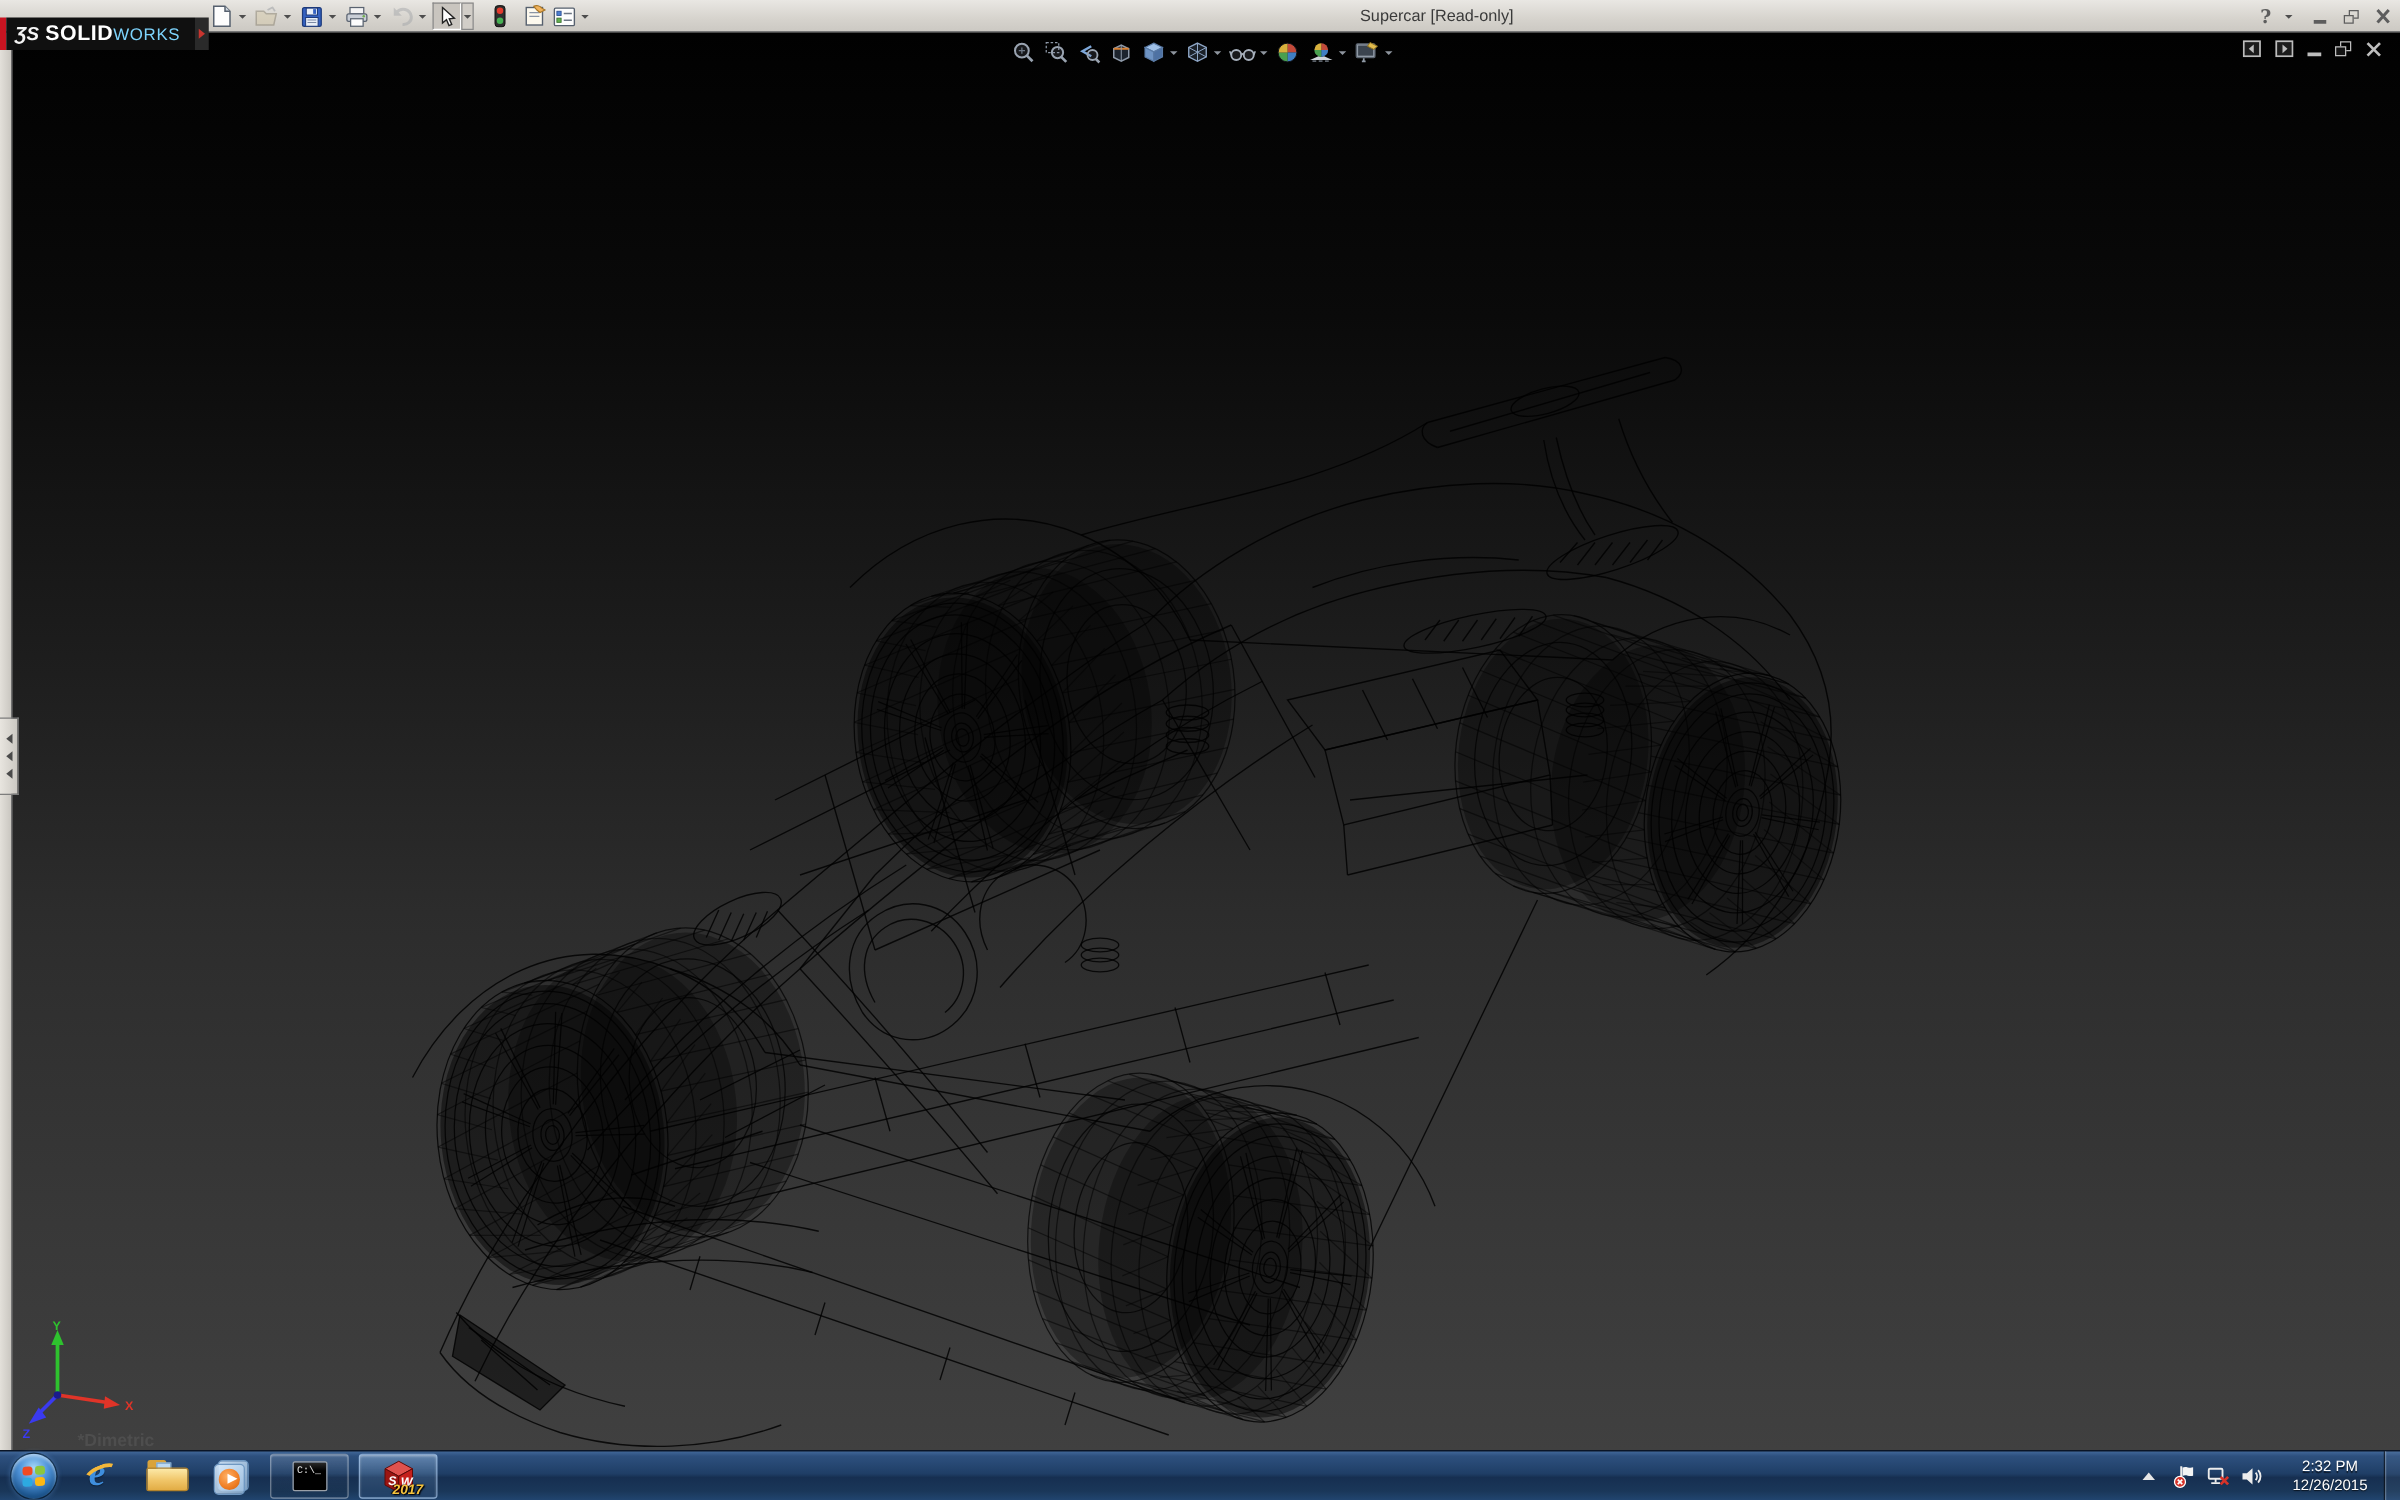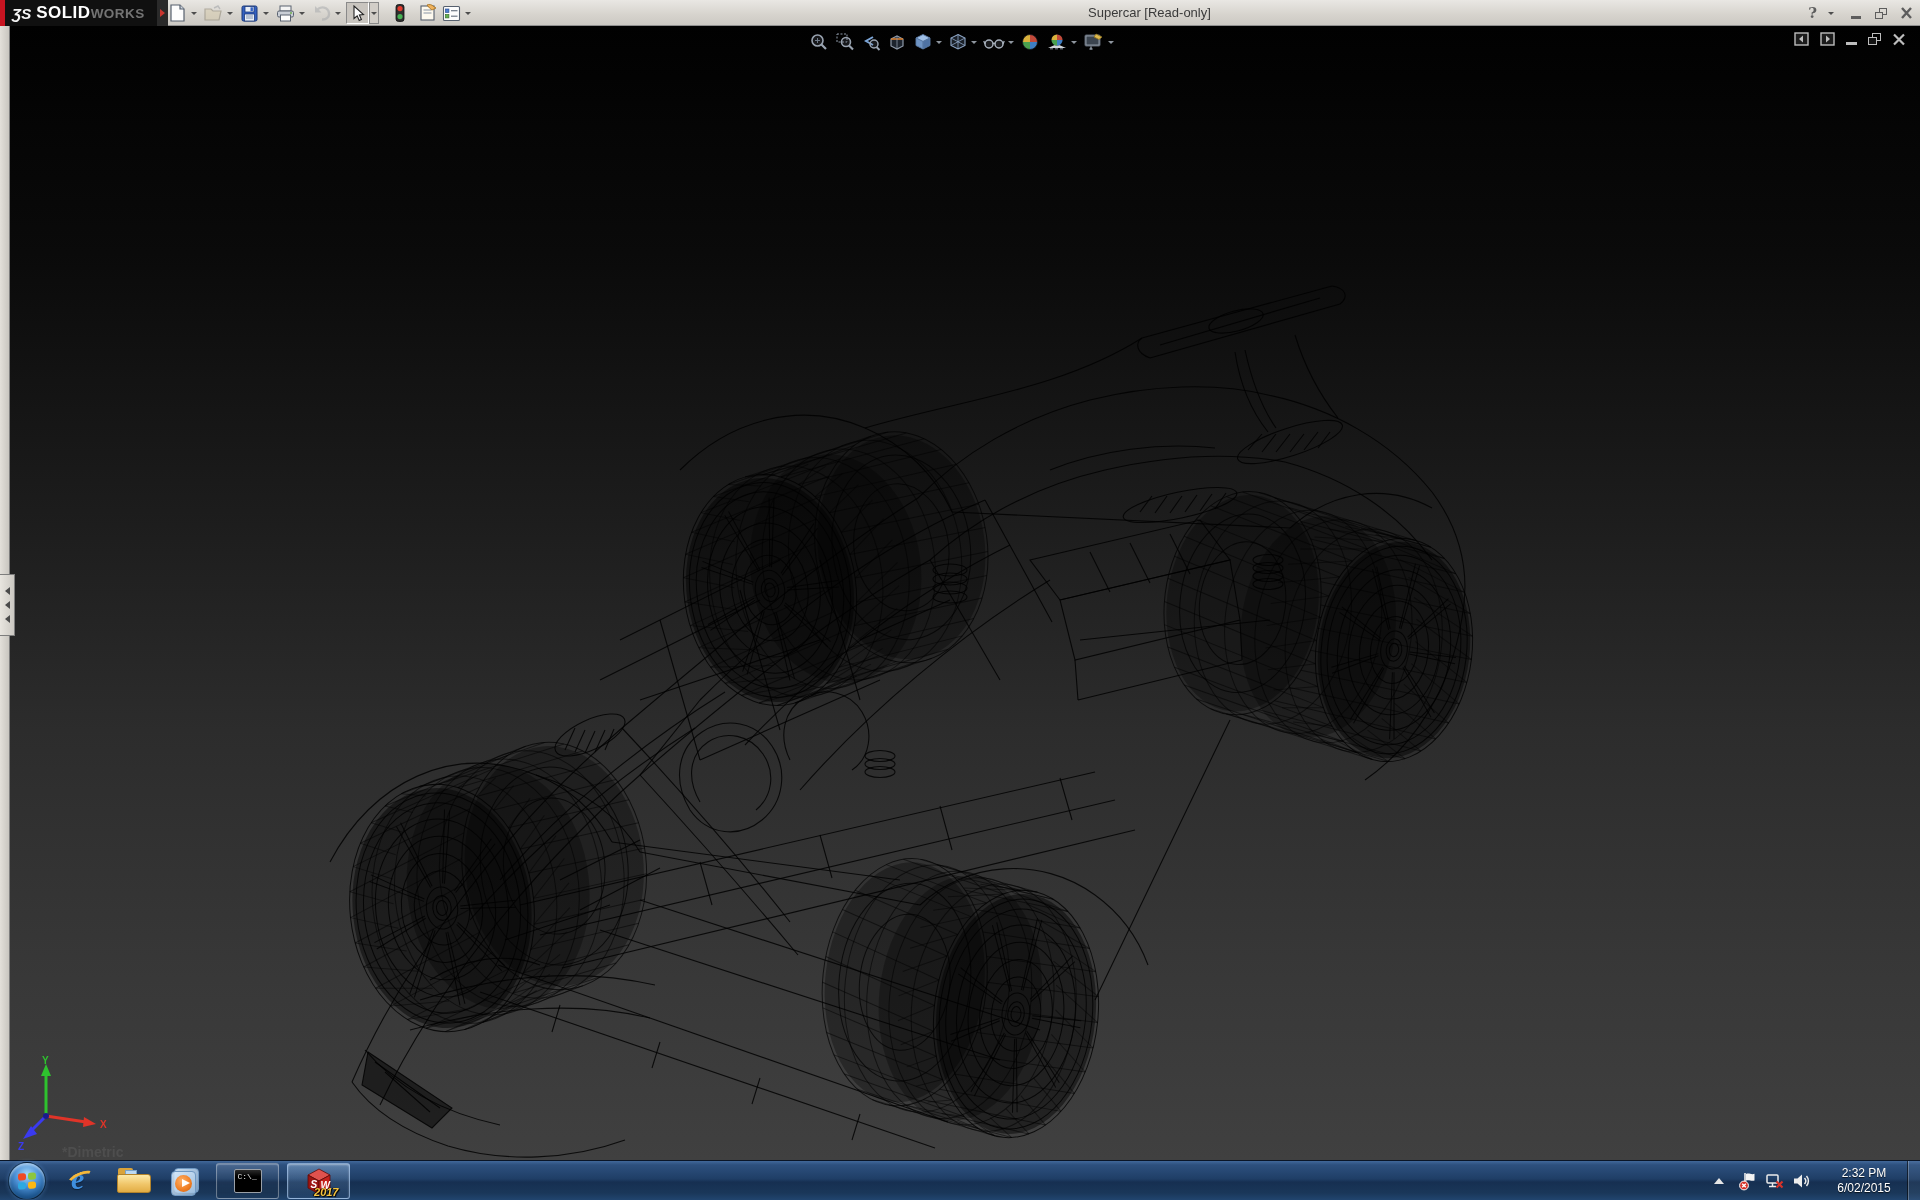--- a/index.html
+++ b/index.html
@@ -3,27 +3,27 @@
 <meta charset="utf-8">
 <style>
   * { margin:0; padding:0; box-sizing:border-box; }
   html,body { width:1920px; height:1200px; overflow:hidden; background:#000;
     font-family:"Liberation Sans","DejaVu Sans",sans-serif; }
 
   
   .titlebar { position:absolute; left:0; top:0; width:1920px; height:26px;
     background:linear-gradient(#e9e7e3,#d6d3cd 60%,#ccc9c3);
     border-bottom:1px solid #8f8f8f; z-index:30; }
-  .brand { position:absolute; left:0; top:0; height:17px; display:flex; }
+  .brand { position:absolute; left:0; top:0; height:40px; display:flex;align-items:flex-end; }
   .brand-red { width:5px; height:26px; background:#c81421; }
   .brand-black { background:#101010; color:#fff; display:flex; align-items:center;
     padding:0 12px 0 7px; height:26px; }
   .brand-glyph { font-style:italic; font-weight:bold; font-size:15px; margin-right:5px; color:#f5f5f5; }
   .brand-bold { font-weight:bold; font-size:17px; letter-spacing:.5px; }
-  .brand-light { font-weight:bold; font-size:13.5px; letter-spacing:.5px; color:#737373; }
+  .brand-light { font-weight:normal; font-size:13.5px; letter-spacing:.5px; color:#7dd3fc; }
   .brand-arrow { width:11px; height:26px; background:#2a2a2a; display:flex; align-items:center; justify-content:center; cursor:pointer; }
   .brand-arrow .tri-r { width:0;height:0;border-left:5px solid #c8352f;border-top:4px solid transparent;border-bottom:4px solid transparent; }
 
   .main-toolbar { position:absolute; left:166px; top:2px; height:22px; display:flex; align-items:center; }
   .tb-btn { width:23px; height:22px; display:flex; align-items:center; justify-content:center; cursor:pointer; border:1px solid transparent; }
   .tb-btn.disabled { opacity:.45; filter:grayscale(60%); }
   .tb-btn.pressed { background:#c9c5bf; border:1px solid #8a8a8a; border-right-color:#fff; border-bottom-color:#fff; }
   .tb-caret { width:10px; height:22px; display:flex; align-items:center; justify-content:center; cursor:pointer; margin-right:3px; }
   .tb-caret.boxed { border:1px solid #8a8a8a; background:#d2cec8; height:22px; }
   .caret-down { width:0; height:0; border-top:3.5px solid #4d4d4d; border-left:3.5px solid transparent; border-right:3.5px solid transparent; }
@@ -986,17 +986,17 @@
     </div>
     <div class="tray-ico">
       <svg width="20" height="20" viewBox="0 0 20 20">
         <path d="M2,7.5 L5.5,7.5 L10,3.5 L10,16.5 L5.5,12.5 L2,12.5 Z" fill="#ececec"></path>
         <path d="M12.5,7 A4.5,4.5 0 0 1 12.5,13" fill="none" stroke="#ececec" stroke-width="1.5"></path>
         <path d="M14.5,5 A7.5,7.5 0 0 1 14.5,15" fill="none" stroke="#ececec" stroke-width="1.5"></path>
       </svg>
     </div>
     <div class="clock">
       <div>2:32 PM</div>
-      <div>6/02/2015</div>
+      <div>12/26/2015</div>
     </div>
     <div class="show-desktop"></div>
   </div>
 </div>
 
 </body></html>

